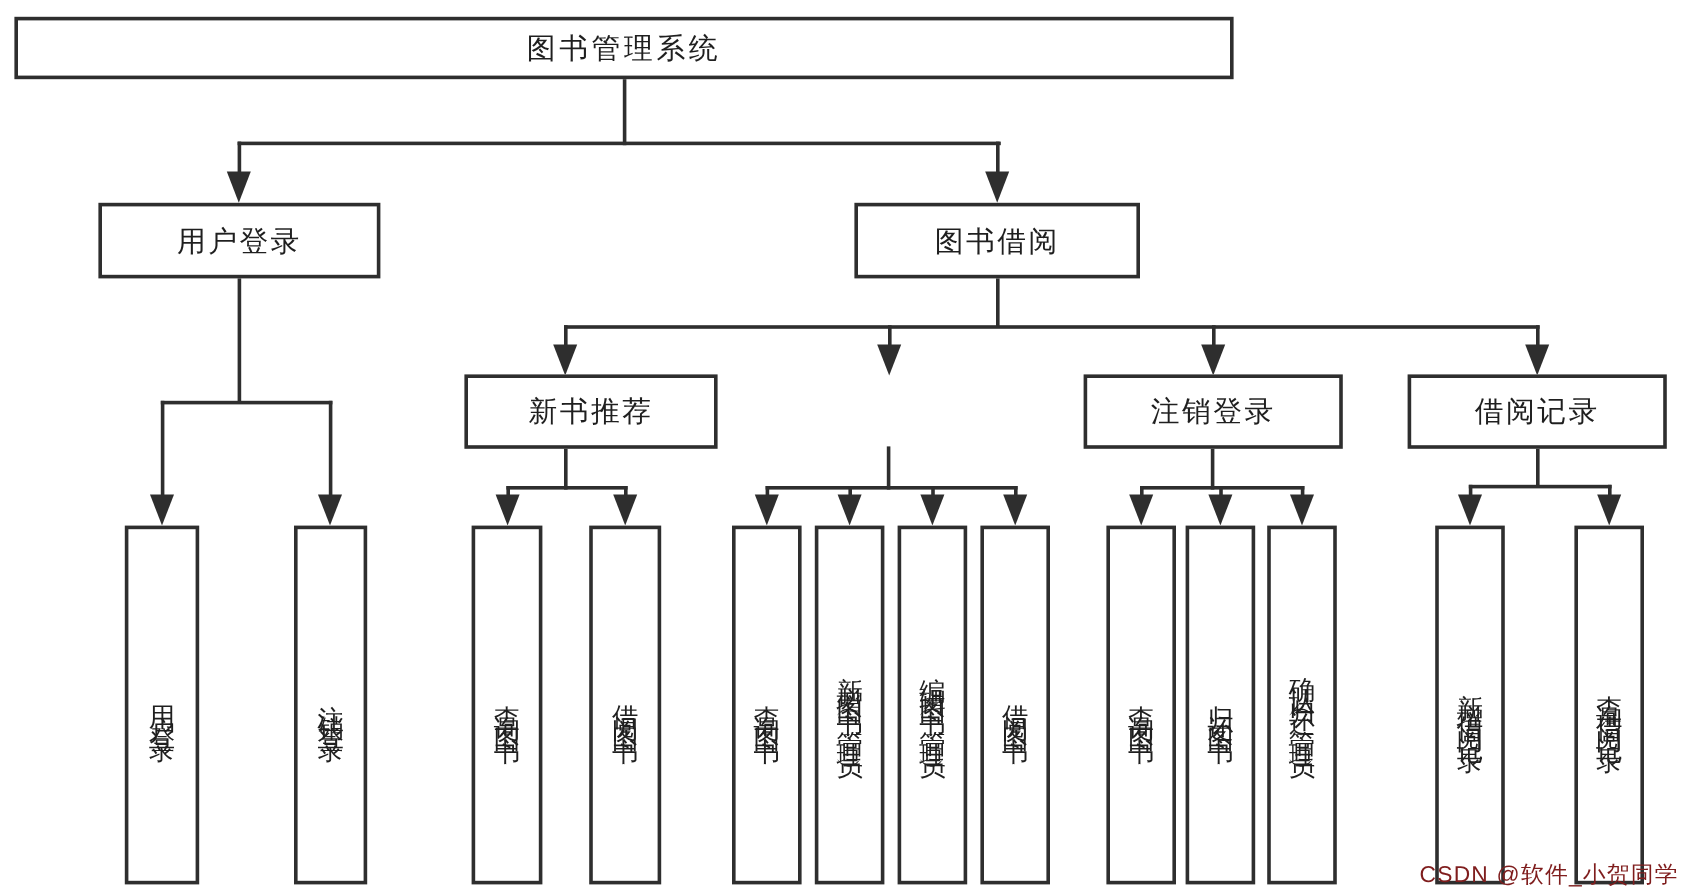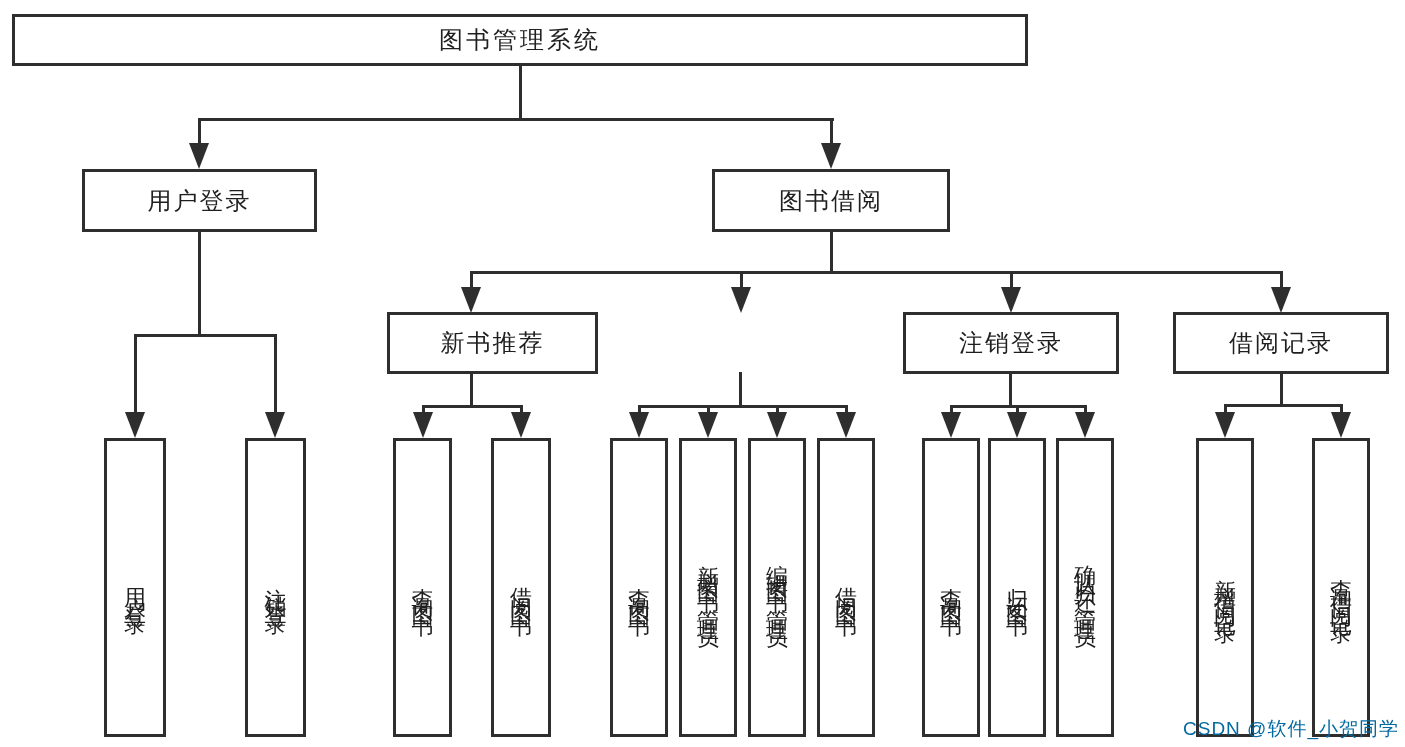--- a/index.html
+++ b/index.html
@@ -52,21 +52,21 @@
     height: 0;
     border-left: 10px solid transparent;
     border-right: 10px solid transparent;
     border-top: 26px solid #2e2e2e;
   }
   .watermark {
     position: absolute;
     left: 1183px;
     top: 716px;
     font-size: 19px;
-    color: #0369a1;
+    color: #7f1d1d;
     letter-spacing: 1px;
     white-space: nowrap;
     z-index: 5;
   }
 </style>
 </head>
 <body>
 
 <div class="canvas">
 

